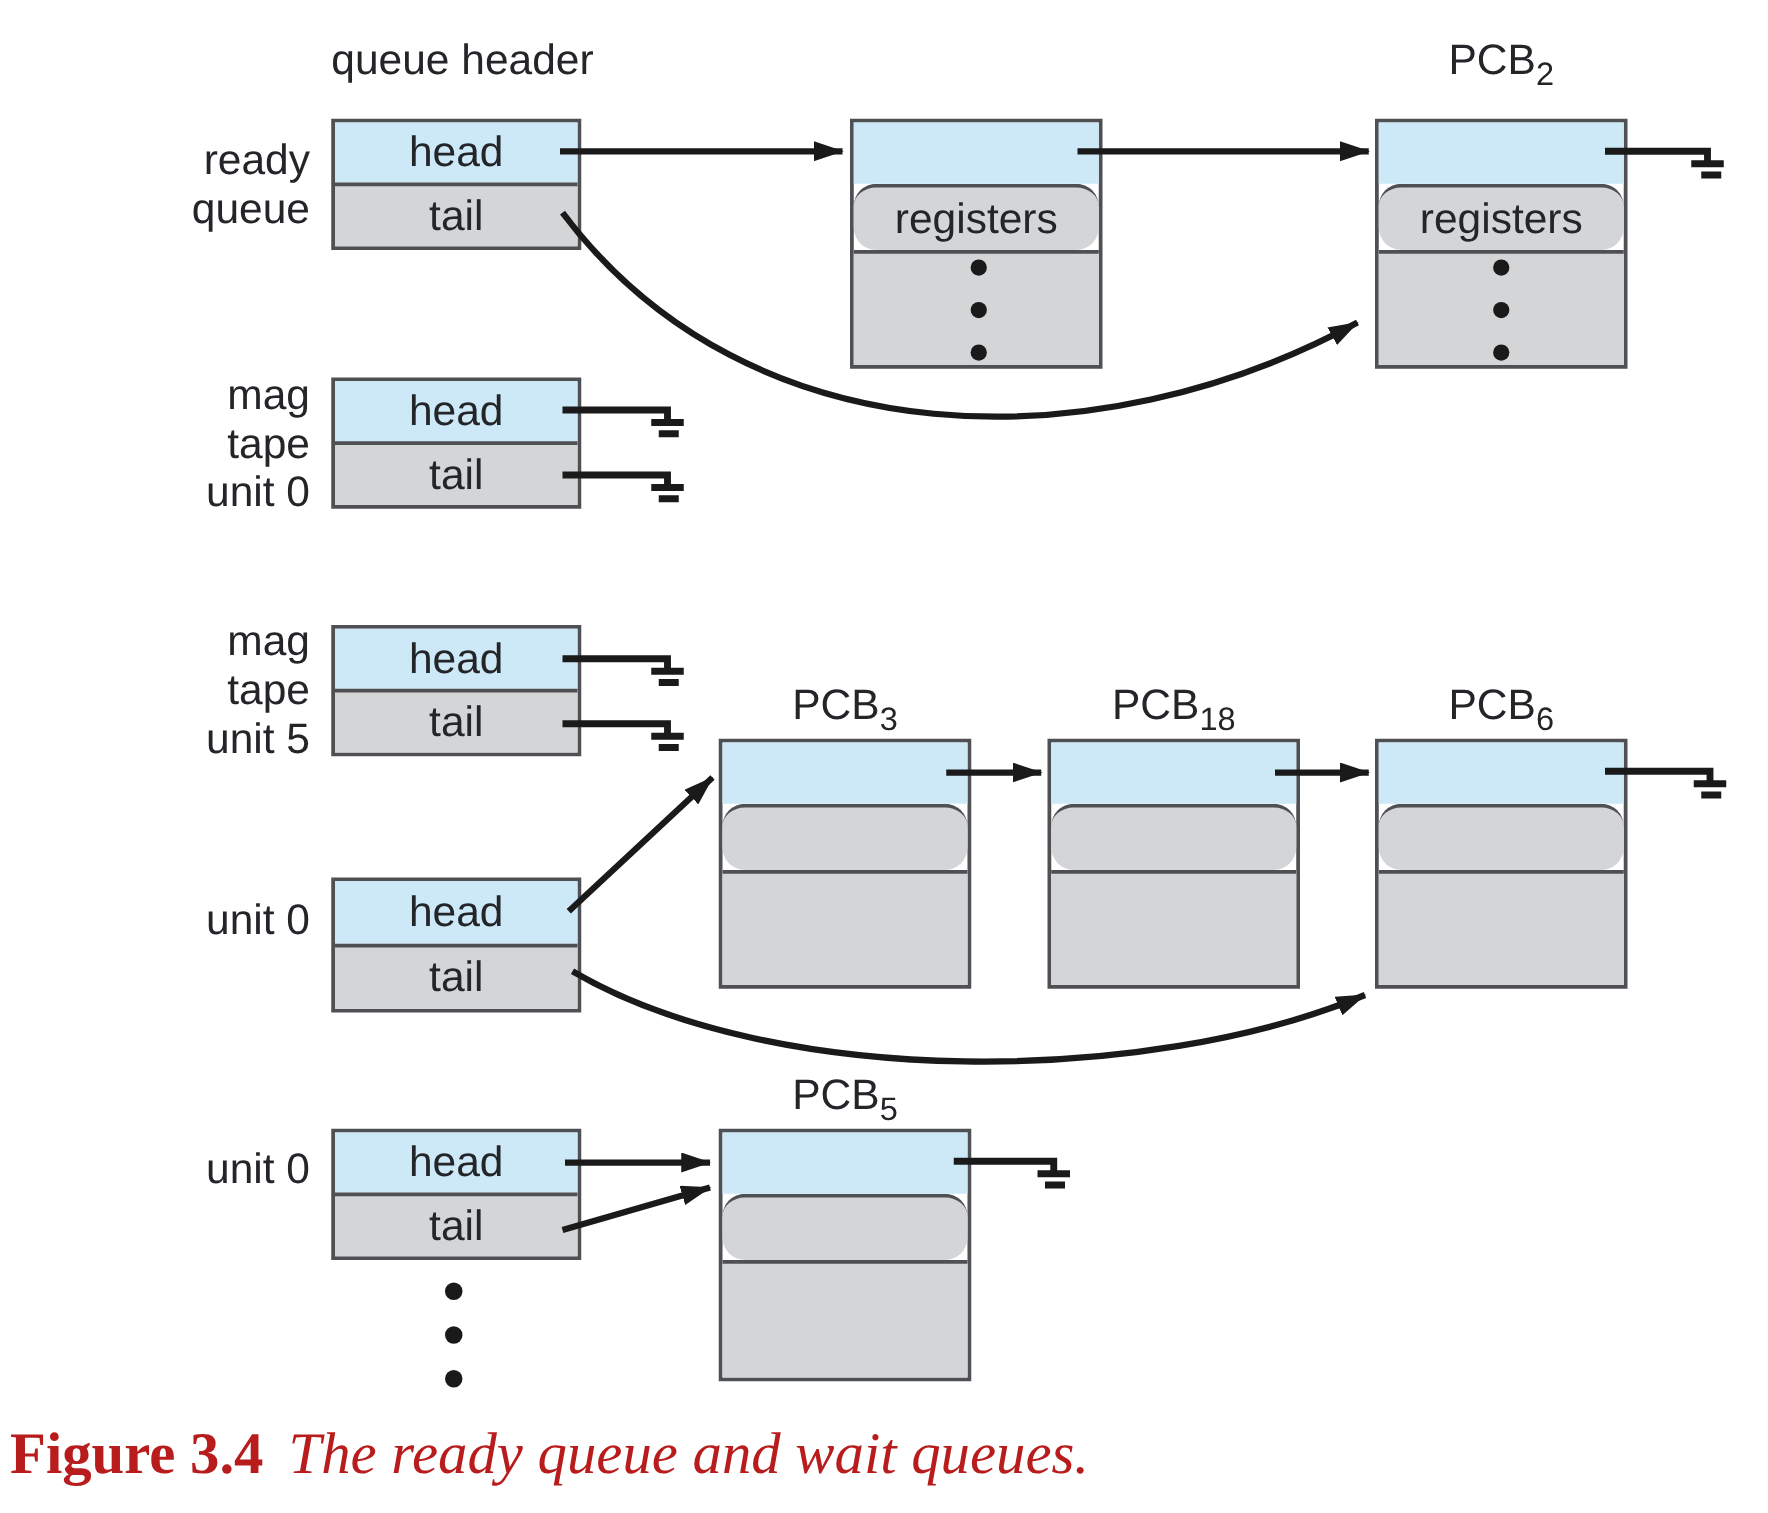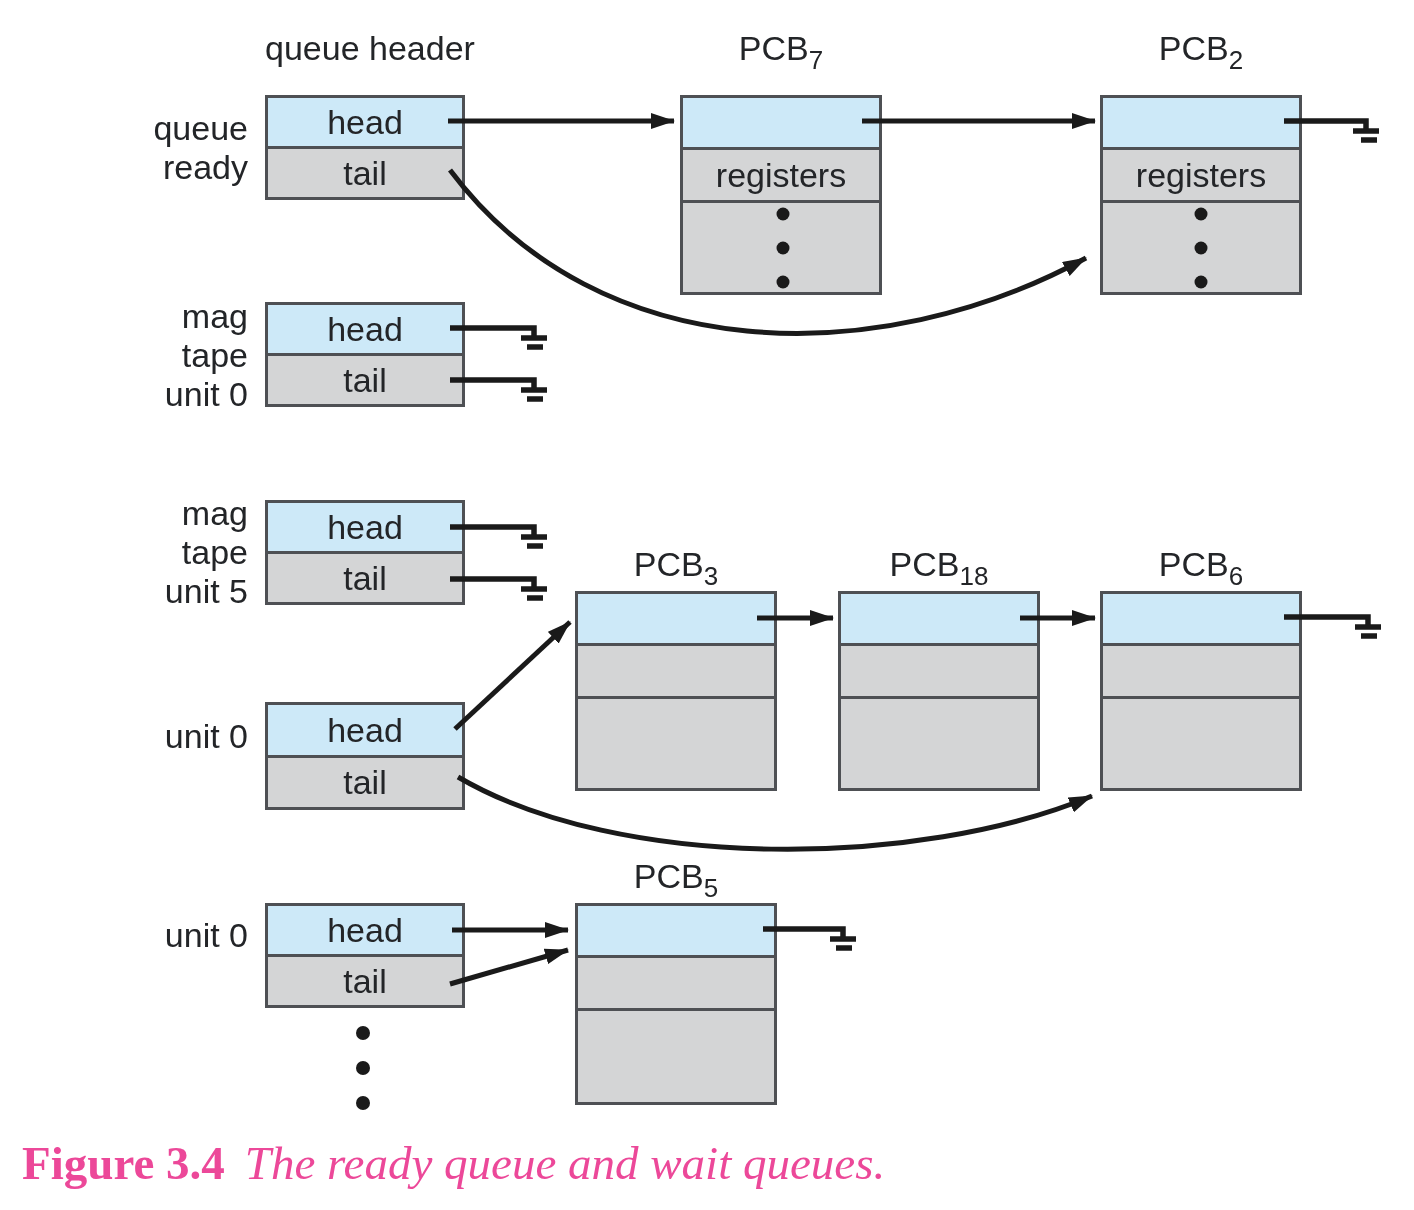--- a/index.html
+++ b/index.html
@@ -47,21 +47,21 @@
     flex-direction: column;
   }
   .pcb .prow {
     display: flex;
     align-items: center;
     justify-content: center;
     font-size: 34px;
     line-height: 1;
   }
   .pcb .row1 { height: 49px; }
-  .pcb .row2 { height: 50px; border-top: 3px solid #4e5054; }
+  .pcb .row2 { height: 50px; border-top: 3px solid #4e5054; border-radius: 18px; }
   .pcb .row3 { flex: 1; border-top: 3px solid #4e5054; }
 
   
   .side-label {
     position: absolute;
     left: 0;
     width: 248px;
     text-align: right;
     font-size: 34px;
     line-height: 39px;
@@ -77,25 +77,25 @@
   }
   .box-title sub {
     font-size: 26px;
     vertical-align: -9px;
     line-height: 0;
   }
 
   
   .caption {
     position: absolute;
-    left: 22px;
+    left: 8px;
     top: 1136px;
     font-family: "Liberation Serif", serif;
     font-size: 47px;
-    color: #ec4899;
+    color: #b91c1c;
     white-space: nowrap;
   }
   .caption .cap-label { font-weight: bold; }
   .caption .cap-text  { font-style: italic; margin-left: 20px; }
 
   
   .overlay {
     position: absolute;
     left: 0; top: 0;
     width: 1414px;
@@ -114,42 +114,39 @@
   }
   .overlay circle.dot { fill: #1a1a1a; }
 </style>
 </head>
 <body>
 
 <div class="stage">
 
   <div class="box-title" style="left:265px; top:31px; width:200px">queue header</div>
 
-  <div class="box-title" style="left:680px; top:31px">
-    <span>PCB</span><sub>7</sub>
-  </div>
   <div class="box-title" style="left:1100px; top:31px">
     <span>PCB</span><sub>2</sub>
   </div>
   <div class="box-title" style="left:575px; top:547px">
     <span>PCB</span><sub>3</sub>
   </div>
   <div class="box-title" style="left:838px; top:547px">
     <span>PCB</span><sub>18</sub>
   </div>
   <div class="box-title" style="left:1100px; top:547px">
     <span>PCB</span><sub>6</sub>
   </div>
   <div class="box-title" style="left:575px; top:859px">
     <span>PCB</span><sub>5</sub>
   </div>
 
   <div class="side-label" style="top:109px">
+    <div>ready</div>
     <div>queue</div>
-    <div>ready</div>
   </div>
   <div class="side-label" style="top:297px">
     <div>mag</div>
     <div>tape</div>
     <div>unit 0</div>
   </div>
   <div class="side-label" style="top:494px">
     <div>mag</div>
     <div>tape</div>
     <div>unit 5</div>

